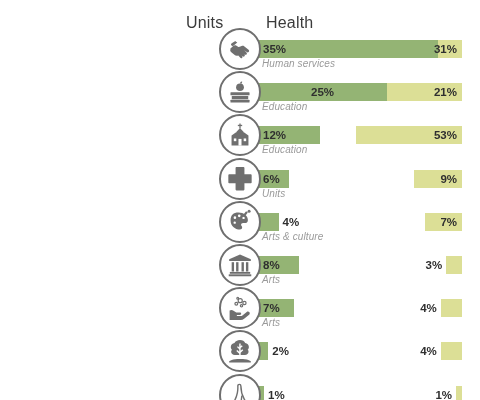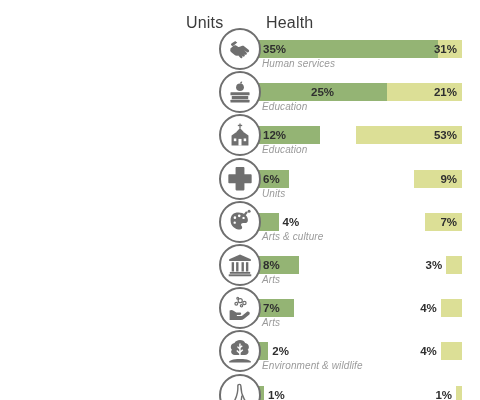--- a/index.html
+++ b/index.html
@@ -211,21 +211,20 @@
             <circle cx="9.9" cy="2.9" r=".9" fill="none" stroke="#6f6f6f" stroke-width="1"></circle>
             <path fill="#6f6f6f" d="M2.4 14.4c1.3-.8 2.5-.6 3.6.1l2.6 1.7h3.3c.7 0 1.2.5 1.2 1.1 0 .6-.5 1.1-1.2 1.1H9.1v1h3.3c.8 0 1.5-.3 2.1-.8l3.7-2.9c.8-.6 1.9-.5 2.5.3.5.7.4 1.7-.3 2.3l-4.6 3.7c-.9.7-2 1.1-3.1 1.1H2.4z"></path>
           </svg>
         </div>
       </div>
       <div class="row" style="top: 333.4px;">
         <div class="bar left" style="width: 21.2px; right: 18px; background: rgb(220, 223, 150);"></div>
         <div class="bar right" style="width: 10.3px; left: 258px; background: rgb(148, 180, 116);"></div>
         <div class="val left" style="right: 43.2px;">4%</div>
         <div class="val right" style="left: 272.3px;">2%</div>
-        <div class="cat-label">Environment &amp; wildlife</div>
         <div class="icon-badge">
           <svg width="26" height="26" viewBox="0 0 24 24">
             <path fill="#6f6f6f" d="M12 1.8c2.3 0 4.1 1.2 4.8 2.8 1.9.2 3.4 1.7 3.4 3.6 0 1-.4 1.9-1.1 2.5.5.5.8 1.2.8 2 0 1.7-1.5 3-3.4 3h-3.9v-2.1l2.4-2.3-.9-.9-1.5 1.4V9.3l1.9-1.8-.9-.9-1 1V5.1h-1.3v3.6l-1.2-1.2-.9.9 2.1 2v2.3l-1.8-1.7-.9.9 2.7 2.6v1.3H7.2c-1.9 0-3.4-1.3-3.4-3 0-.8.3-1.5.8-2-.7-.6-1.1-1.5-1.1-2.5 0-1.9 1.5-3.4 3.4-3.6C7.6 3 9.5 1.8 12 1.8z"></path>
             <path fill="#6f6f6f" d="M2 21.4c2.4-1.4 5-2.1 7.5-2.1h5.2c2.5 0 5 .7 7.3 2.1v1.1H2z"></path>
           </svg>
         </div>
       </div>
       <div class="row" style="top: 376.6px;">
         <div class="bar left" style="width: 6px; right: 18px; background: rgb(220, 223, 150);"></div>
         <div class="bar right" style="width: 6px; left: 258px; background: rgb(148, 180, 116);"></div>

